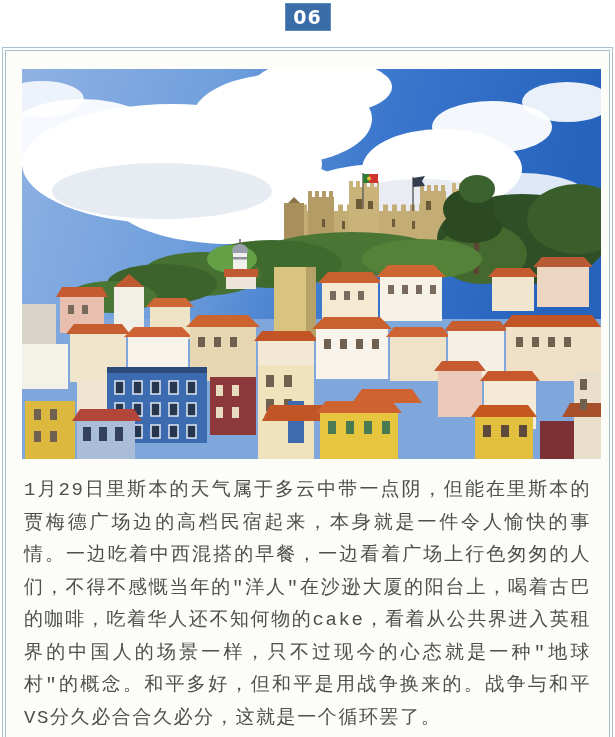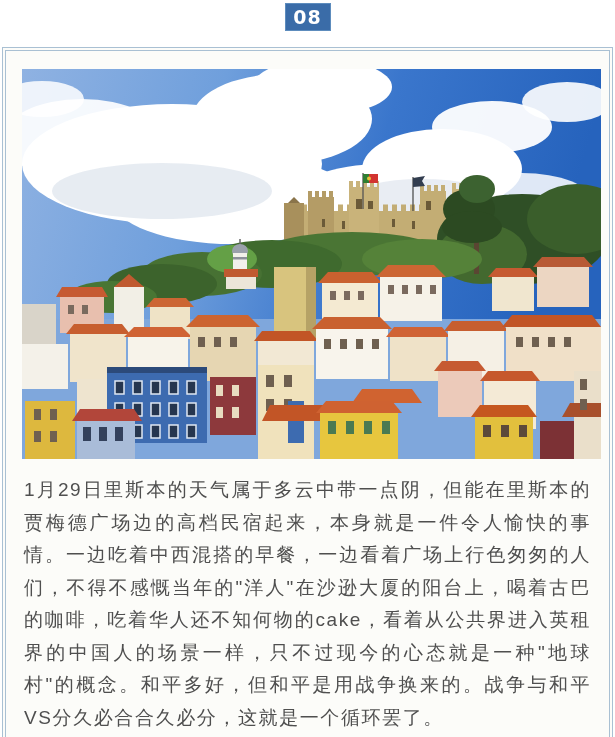--- a/index.html
+++ b/index.html
@@ -24,29 +24,29 @@
   }
   .photo{
     width:579px;height:390px;display:block;
     background:#7fa7dc;overflow:hidden;
   }
   .photo svg{display:block;}
   .article-text{
     margin:15px 2px 0 2px;
     font-size:19px;line-height:32.5px;letter-spacing:1.6px;
     color:#4f4f4f;text-align:justify;
-    font-family:Liberation Sans, sans-serif;
+    font-family:Liberation Mono, monospace;
   }
 </style>
 </head>
 <body>
 
 <div class="page">
 
-  <div class="badge">08</div>
+  <div class="badge">06</div>
 
   <div class="card">
 
     <div class="photo">
       <svg width="579" height="390" viewBox="0 0 579 390" role="img" aria-label="里斯本圣若热城堡山丘全景：蓝天白云下的城堡塔楼、葡萄牙国旗、绿树与山坡上密集的彩色房屋和橙色屋顶">
         <defs>
           <linearGradient id="sky" x1="0" y1="0" x2="1" y2="0.12">
             <stop offset="0" stop-color="#8fb2e2"></stop>
             <stop offset="0.35" stop-color="#6f9fdc"></stop>
             <stop offset="0.65" stop-color="#3a76cc"></stop>

